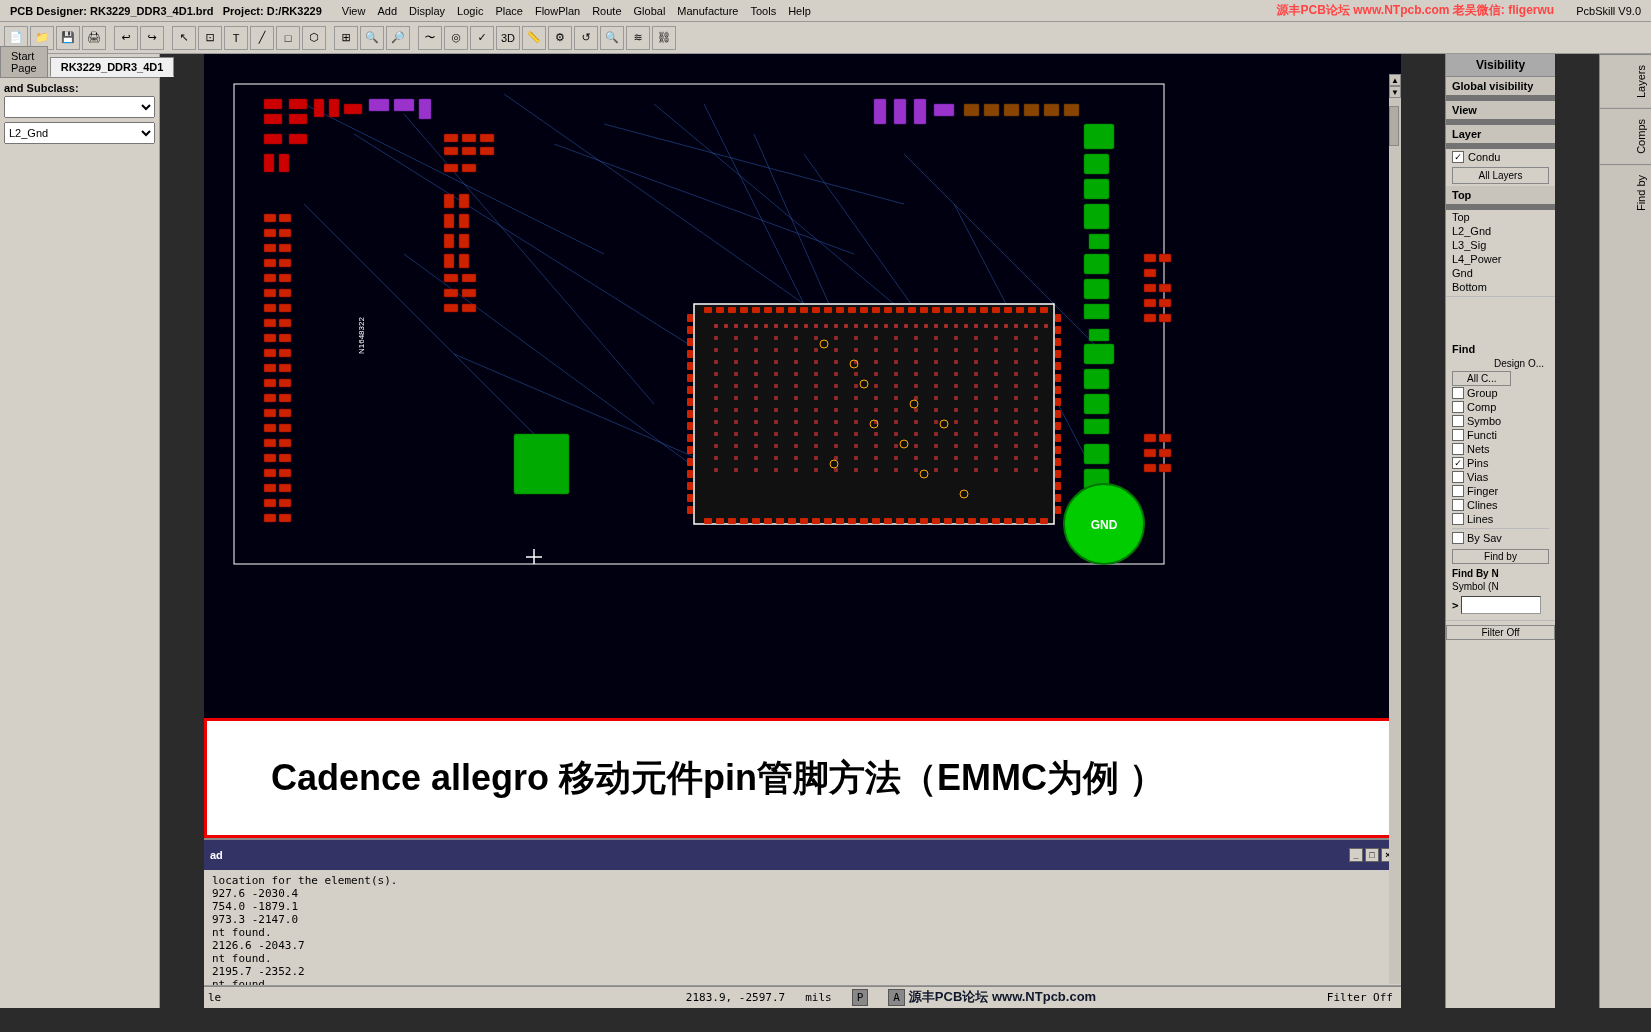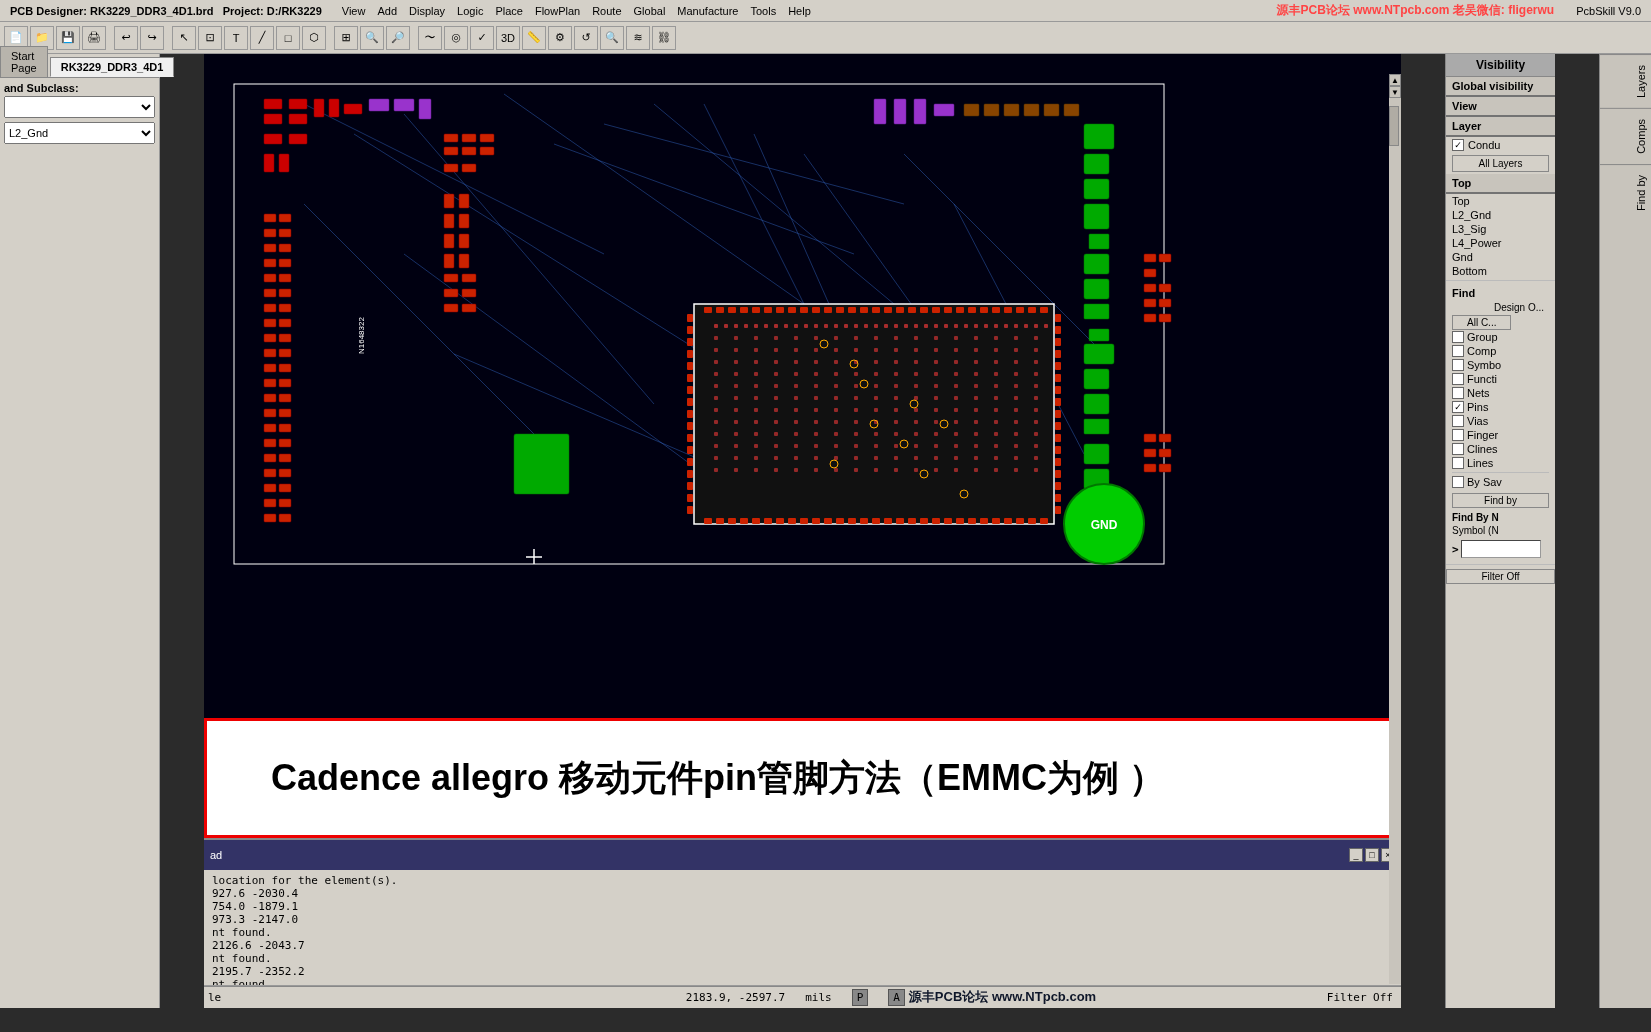--- a/index.html
+++ b/index.html
@@ -119,21 +119,21 @@
     }
     #banner-text .bold-black { color: #000; font-weight: 900; }
     #console-titlebar {
       height: 32px;
       background: #336;
       color: #fff;
       display: flex;
       align-items: center;
       padding: 0 6px;
       font-size: 11px;
-      font-weight: normal;
+      font-weight: bold;
     }
     #console-titlebar .win-btns { margin-left: auto; display: flex; gap: 2px; }
     #console-titlebar .win-btn {
       width: 14px; height: 14px;
       background: #d4d0c8;
       border: 1px solid #666;
       display: flex; align-items: center; justify-content: center;
       font-size: 9px; color: #000; cursor: pointer;
     }
     #console-content {
@@ -209,41 +209,41 @@
       font-weight: bold;
       font-size: 12px;
       border-bottom: 1px solid #888;
       text-align: center;
     }
     .rp-section-label {
       padding: 3px 6px;
       font-weight: bold;
       color: #000;
       background: #c8c4bc;
-      border-bottom: 2px solid #737373;
+      border-bottom: 6px solid #737373;
       font-size: 11px;
     }
     .rp-item {
       padding: 2px 6px;
       display: flex;
       align-items: center;
       gap: 4px;
       font-size: 11px;
       cursor: pointer;
     }
     .rp-checkbox {
       width: 12px; height: 12px;
       border: 1px solid #666;
       background: #fff;
       display: flex; align-items: center; justify-content: center;
       font-size: 9px;
     }
     .rp-checkbox.checked::after { content: '✓'; }
     .rp-divider { height: 1px; background: #bbb; margin: 2px 0; }
-    .find-section { padding: 4px 6px; }
+    .find-section { padding: 4px 6px; margin-top: 40px; }
     .find-section label { font-weight: bold; display: block; margin-bottom: 3px; }
     .find-item {
       display: flex; align-items: center; gap: 3px;
       padding: 1px 0;
       font-size: 11px;
     }
     .find-input-row {
       display: flex; align-items: center; gap: 2px; margin-top: 4px;
     }
     .find-input-row input {

